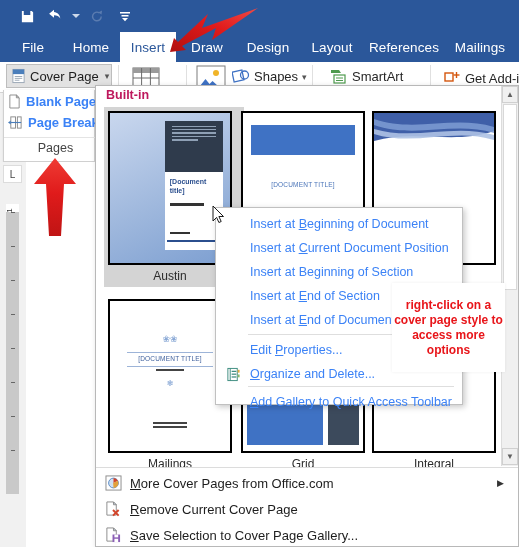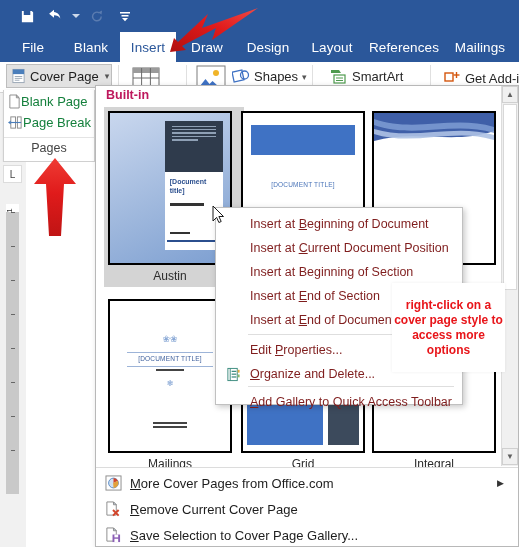--- a/index.html
+++ b/index.html
@@ -93,27 +93,28 @@
     position: absolute; left: 3px; top: 90px;
     width: 92px; height: 72px;
     background: #ffffff;
     border: 1px solid #d0d0d0;
     border-top: none;
     box-sizing: border-box;
     box-shadow: 1px 1px 3px rgba(0,0,0,.14);
   }
   .leftpanel-item {
     position: absolute; left: 4px;
-    display: flex; align-items: center; 
-    font-size: 13px; color: #15803d;
+    display: flex; align-items: center; gap: 5px;
+    font-size: 13px; color: #3b82f6;
     white-space: nowrap;
+    font-weight: bold;
   }
   .pages-label {
     position: absolute; left: 0; top: 47px;
-    width: 90px; text-align: center;
+    width: 103px; text-align: center;
     font-size: 12.5px; color: #444;
     border-top: 1px solid #e4e4e4;
     padding-top: 3px;
   }
 
   
   .docarea {
     position: absolute; left: 0; top: 162px;
     width: 519px; height: 385px;
     background: #f1f1f1;
@@ -364,21 +365,21 @@
     background: #ffffff;
     border: 1px solid #c0c0c0;
     box-sizing: border-box;
     box-shadow: 2px 2px 6px rgba(0,0,0,.22);
     z-index: 40;
   }
   .ctxitem {
     position: absolute; left: 0;
     width: 246px; height: 24px;
     display: flex; align-items: center;
-    font-size: 12.5px; color: #7f1d1d;
+    font-size: 12.5px; color: #3b82f6;
     box-sizing: border-box;
     padding-left: 34px;
     white-space: nowrap;
   }
   .ctxitem .ico {
     position: absolute; left: 8px;
     width: 18px; height: 16px;
     display: flex; align-items: center; justify-content: center;
   }
   .ctxsep {
@@ -461,21 +462,21 @@
           </svg>
       </div>
     </div>
   </div>
 
   <div class="tabstrip">
     <div class="tab" style="left:14px;width:38px">
         <span>File</span>
       </div>
     <div class="tab" style="left:64px;width:54px">
-        <span>Blank</span>
+        <span>Home</span>
       </div>
     <div class="tab active" style="left:120px;width:56px">
         <span>Insert</span>
       </div>
     <div class="tab" style="left:182px;width:50px">
         <span>Draw</span>
       </div>
     <div class="tab" style="left:238px;width:60px">
         <span>Design</span>
       </div>

